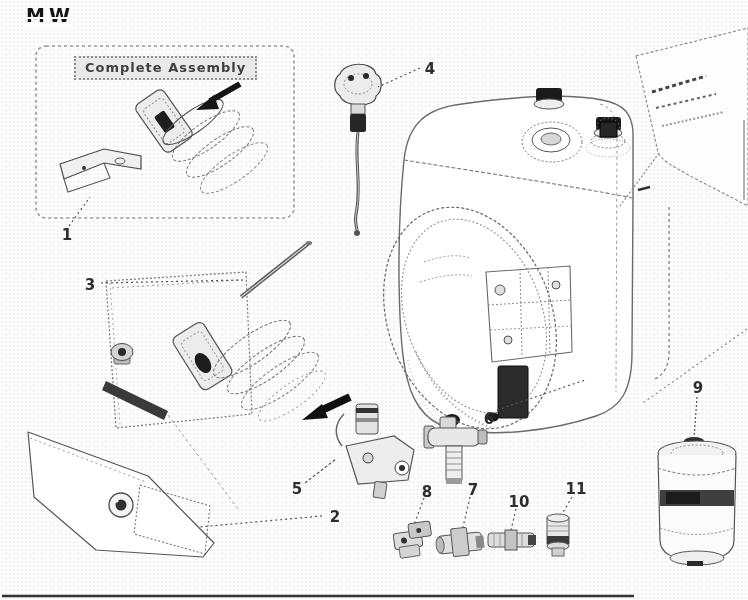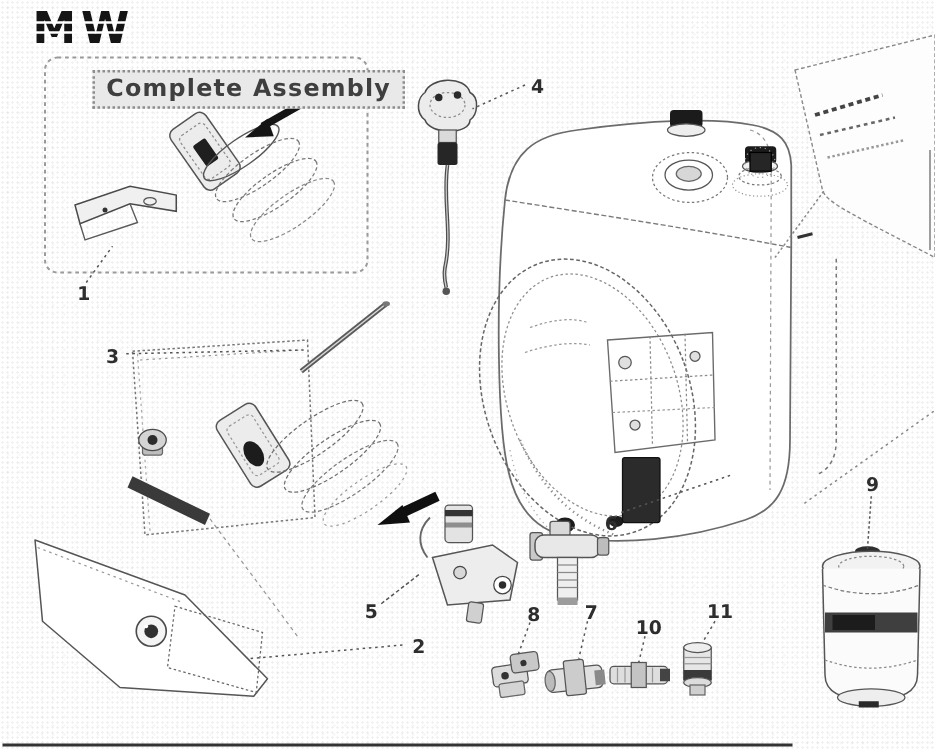--- a/index.html
+++ b/index.html
@@ -8,31 +8,31 @@
     font-family:"DejaVu Sans","Liberation Sans",sans-serif;
   }
   
   .stage::after{
     content:"";position:absolute;inset:0;pointer-events:none;
     background-image:radial-gradient(rgba(0,0,0,.055) 1px,transparent 1px),
                      radial-gradient(rgba(0,0,0,.04) 1px,transparent 1.2px);
     background-size:4px 4px,9px 7px;background-position:0 0,2px 3px;
   }
   .logo{
-    position:absolute;left:26px;top:6px;font-size:35px;font-weight:bold;
+    position:absolute;left:26px;top:6px;font-size:19px;font-weight:bold;
     letter-spacing:4px;color:#151515;line-height:1;z-index:3;
   }
   .logo::before,.logo::after{
     content:"";position:absolute;left:-2px;right:2px;height:2px;background:#fff;
   }
   .logo::before{top:11px;} .logo::after{top:19px;}
   .assembly-label{
     position:absolute;left:74px;top:56px;z-index:3;
     border:2px dotted #8d8d8d;background:#e9e9e9;color:#3f3f3f;
-    font-size:19px;font-weight:bold;letter-spacing:1px;padding:2px 9px 3px;
+    font-size:13px;font-weight:bold;letter-spacing:1px;padding:2px 9px 3px;
   }
   svg{position:absolute;left:0;top:0;z-index:1;}
   svg text.callout{font-family:"DejaVu Sans",sans-serif;font-size:15px;font-weight:bold;fill:#2e2e2e;}
 </style>
 </head>
 <body>
 
 <div class="stage">
 
   <div class="logo">MW</div>

